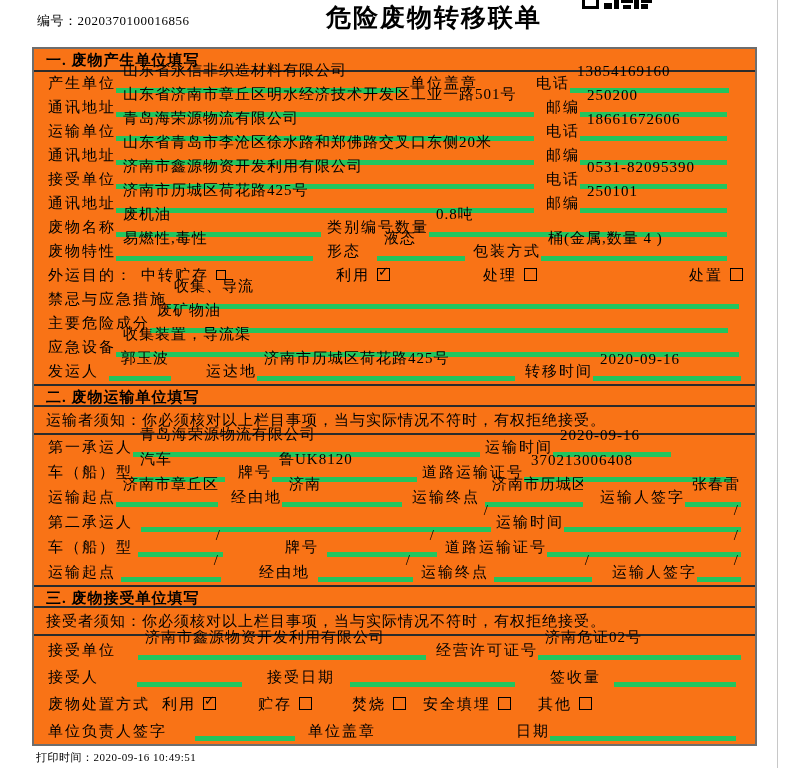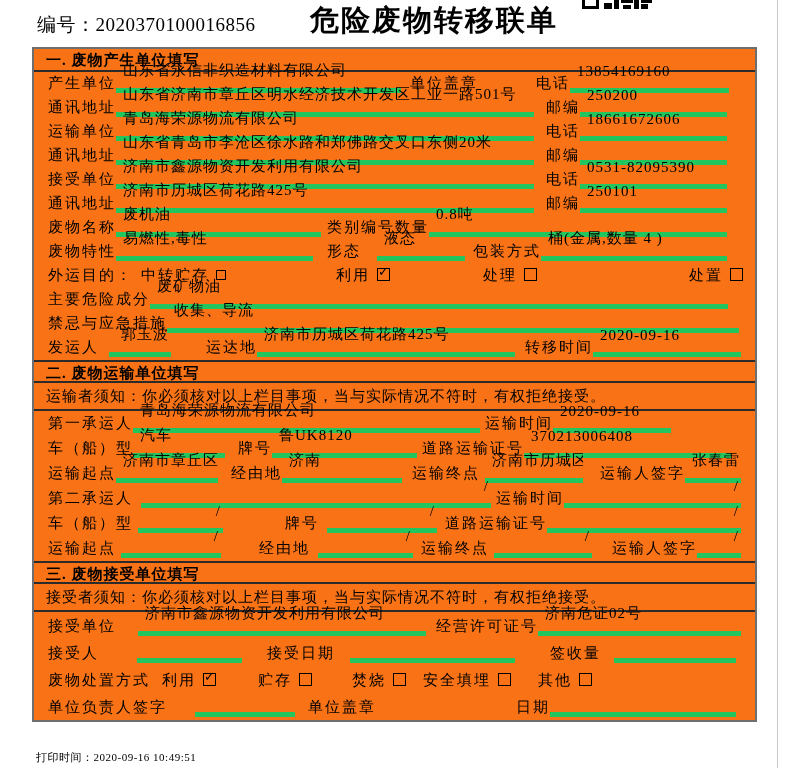--- a/index.html
+++ b/index.html
@@ -4,23 +4,23 @@
 <style>
   html,body{margin:0;padding:0;}
   body{
     width:796px;height:768px;overflow:hidden;position:relative;
     background:#ffffff;color:#000;
     font-family:"Liberation Serif","DejaVu Serif",serif;
     font-size:15px;
   }
   .page-edge{position:absolute;left:777px;top:0;width:1px;height:768px;background:#c8c8c8;}
   
-  .serial{position:absolute;left:37px;top:12px;font-size:19px;letter-spacing:0.5px;white-space:nowrap;}
+  .serial{position:absolute;left:37px;top:12px;font-size:13px;letter-spacing:0.5px;white-space:nowrap;}
   .title{position:absolute;left:0;top:1px;width:100%;text-align:center;text-indent:72px;
-         font-size:29px;font-weight:700;letter-spacing:2px;white-space:nowrap;}
+         font-size:25px;font-weight:700;letter-spacing:2px;white-space:nowrap;}
   .qr{position:absolute;left:582px;top:0;width:71px;height:10px;}
   
   .form{position:absolute;left:32px;top:47px;width:725px;box-sizing:border-box;
         border:2px solid #6e6e6e;background:#f97316;}
   .sec-hd{font-weight:700;font-size:15px;letter-spacing:1px;padding:2px 12px 3px 12px;
           border-bottom:2px solid #2b2b2b;box-sizing:border-box;height:23px;}
   .sec-hd.mid{border-top:2px solid #2b2b2b;}
   .notice{font-size:15px;letter-spacing:1px;padding:4px 12px 5px 12px;height:28px;
           border-bottom:2px solid #2b2b2b;box-sizing:border-box;white-space:nowrap;}
   .row{display:flex;align-items:flex-end;padding:0 14px 3px 14px;box-sizing:border-box;white-space:nowrap;}
@@ -137,29 +137,33 @@
         <span class="opt-lbl">处理</span>
         <span class="cb"></span>
       </span>
       <span class="opt" style="margin-left:152px">
         <span class="opt-lbl">处置</span>
         <span class="cb"></span>
       </span>
     </div>
 
     <div class="row">
+      <span class="lbl">禁忌与应急措施</span>
+      <span class="ul fill" style="margin-right:2px">收集、导流</span>
+    </div>
+
+    <div class="row">
       <span class="lbl">主要危险成分</span>
       <span class="ul fill" style="margin-right:13px">废矿物油</span>
     </div>
 
     <div class="row">
-      <span class="lbl">禁忌与应急措施</span>
-      <span class="ul fill" style="margin-right:2px">收集、导流</span>
-    </div>
-
+      <span class="lbl">应急设备</span>
+      <span class="ul fill" style="margin-right:2px">收集装置，导流渠</span>
+    </div>
 
     <div class="row">
       <span class="lbl">发运人</span>
       <span class="ul c" style="width:62px;margin-left:10px">郭玉波</span>
       <span class="lbl" style="margin-left:35px">运达地</span>
       <span class="ul" style="width:258px">济南市历城区荷花路425号</span>
       <span class="lbl" style="margin-left:10px">转移时间</span>
       <span class="ul fill">2020-09-16</span>
     </div>
   </div>

